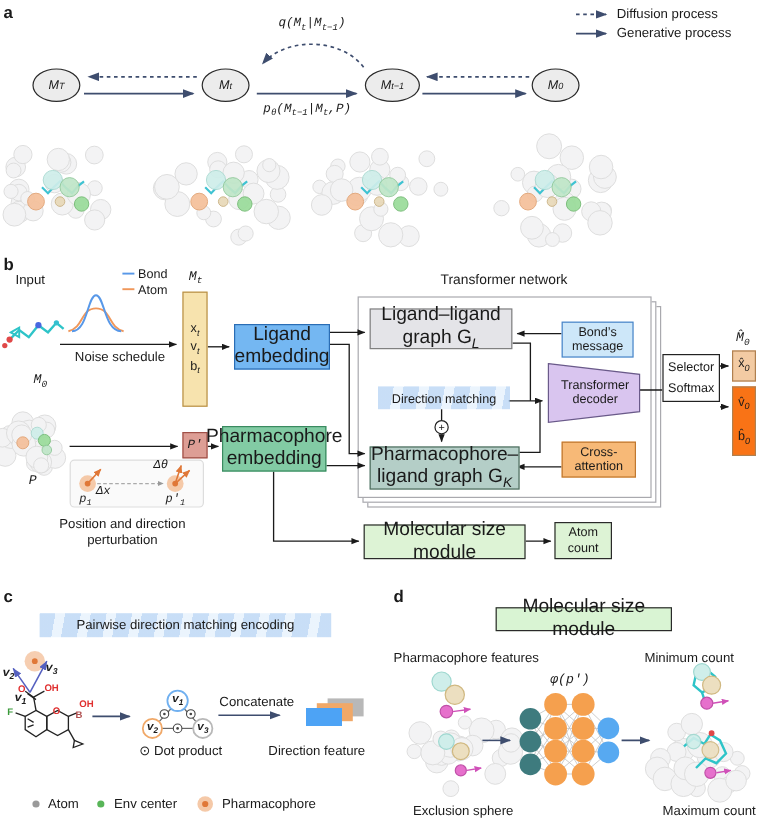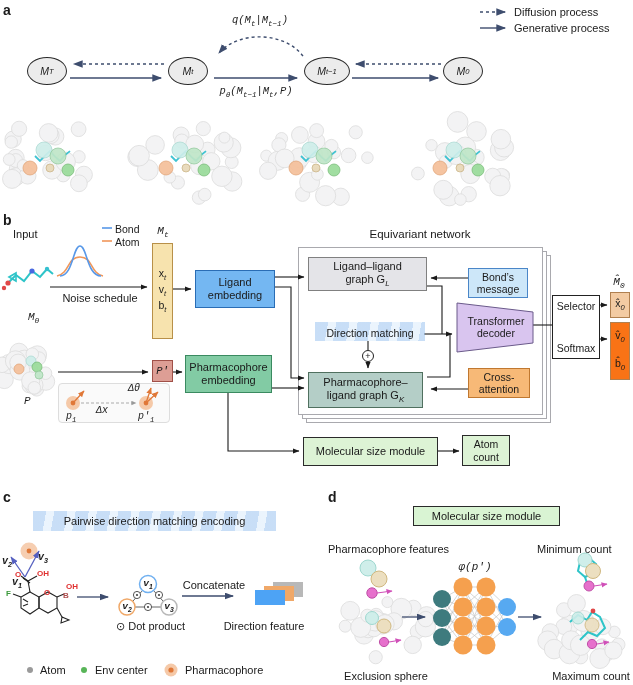--- a/index.html
+++ b/index.html
@@ -6,21 +6,21 @@
   #fig{position:relative;width:633px;height:685px;background:#fff;overflow:hidden;
        font-family:"Liberation Sans",sans-serif;color:#1a1a1a;}
   .abs{position:absolute;box-sizing:border-box;}
   .lbl{position:absolute;font-size:11px;line-height:1.15;color:#1a1a1a;box-sizing:border-box;}
   .ctr{text-align:center;}
   .it{font-style:italic;font-family:Liberation Mono, monospace;}
   .panel-letter{font-weight:700;font-size:14px;}
   sub{font-size:0.72em;font-style:italic;}
   .box{position:absolute;box-sizing:border-box;border:1px solid #444;display:flex;
        flex-direction:column;align-items:center;justify-content:center;text-align:center;
-       font-size:11px;line-height:1.18;}
+       font-size:16px;line-height:1.18;}
   .ellipse{position:absolute;box-sizing:border-box;border:1.3px solid #2a2a2a;border-radius:50%;
        background:#ececec;display:flex;align-items:center;justify-content:center;
        font-size:10.5px;font-style:italic;}
   .card{position:absolute;background:#fff;border:1px solid #a9a9ae;box-sizing:border-box;}
   .band{background:repeating-linear-gradient(100deg,rgba(155,195,240,0.55) 0 13px,
         rgba(205,228,250,0.40) 13px 21px);}
   svg{position:absolute;left:0;top:0;}
   .nowrap{white-space:nowrap;}
 </style>
 </head>
@@ -483,75 +483,78 @@
   </div>
 
   <div class="box" style="left:152px;top:243px;width:21px;height:96px;background:#f7e3ae;border-color:#b89048;justify-content:center;padding:7px 0;font-size:10.5px;">
     <span><span>x</span><sub>t</sub></span>
     <span><span>v</span><sub>t</sub></span>
     <span><span>b</span><sub>t</sub></span>
   </div>
 
   <div class="box" style="left:195px;top:270px;width:80px;height:38px;background:#74b7f2;border-color:#2a6db5;">Ligand embedding</div>
 
-  <div class="lbl ctr" style="left:345px;top:228px;width:150px;font-size:11.5px;">Equivariant network</div>
+  <div class="lbl ctr" style="left:345px;top:228px;width:150px;font-size:11.5px;">Transformer network</div>
 
   <div class="box" style="left:308px;top:257px;width:119px;height:34px;background:#e4e4e8;border-color:#808080;">
     <span>Ligand–ligand</span>
     <span><span>graph G</span><sub>L</sub></span>
   </div>
 
   <div class="box" style="left:468px;top:268px;width:60px;height:30px;background:#cde7f9;border-color:#4a86c8;font-size:10.5px;">Bond’s message</div>
 
   <div class="abs band" style="left:315px;top:322px;width:110px;height:19px;"></div>
   <div class="lbl ctr" style="left:316px;top:327px;width:108px;font-size:10.5px;">Direction matching</div>
 
   <div class="abs" style="left:362px;top:350px;width:12px;height:12px;border:1px solid #222;border-radius:50%;background:#fff;font-size:9px;line-height:10px;text-align:center;">+</div>
 
-  <div class="box" style="left:308px;top:372px;width:115px;height:36px;background:#b4cec7;border-color:#50705f;">
+  <div class="box" style="left:308px;top:372px;width:125px;height:36px;background:#b4cec7;border-color:#50705f;">
     <span>Pharmacophore–</span>
     <span><span>ligand graph G</span><sub>K</sub></span>
   </div>
 
   <div class="lbl ctr" style="left:459px;top:315px;width:74px;font-size:10.5px;">
     <span>Transformer</span><br><span>decoder</span>
   </div>
 
   <div class="box" style="left:468px;top:368px;width:62px;height:30px;background:#f7b977;border-color:#c07830;font-size:10.5px;">
     <span>Cross-</span>
       <span>attention</span>
   </div>
 
-  <div class="box" style="left:552px;top:295px;width:48px;height:64px;background:#fff;border-color:#222;justify-content:space-between;padding:4px 0;font-size:10.5px;">
+  <div class="box" style="left:552px;top:295px;width:48px;height:40px;background:#fff;border-color:#222;justify-content:space-between;padding:4px 0;font-size:10.5px;">
     <span>Selector</span>
     <span>Softmax</span>
   </div>
 
   <div class="lbl it ctr" style="left:604px;top:276px;width:30px;">
     <span>M̂</span><sub>0</sub>
   </div>
   <div class="box" style="left:610px;top:292px;width:20px;height:26px;background:#f3cba3;border-color:#b08050;font-size:10.5px;">
     <span><span>x̂</span><sub>0</sub></span>
   </div>
   <div class="box" style="left:610px;top:322px;width:20px;height:58px;background:#f97316;border-color:#b08050;justify-content:space-between;padding:6px 0;font-size:10.5px;">
     <span><span>v̂</span><sub>0</sub></span>
     <span><span>b̂</span><sub>0</sub></span>
   </div>
 
   <div class="lbl it" style="left:24px;top:395px;">P</div>
   <div class="box it" style="left:152px;top:360px;width:21px;height:22px;background:#dd9e95;border-color:#a05048;font-size:10.5px;">P′</div>
   <div class="box" style="left:185px;top:355px;width:87px;height:38px;background:#82cba4;border-color:#3a8a60;">Pharmacophore embedding</div>
 
   <div class="lbl it nowrap" style="left:128px;top:383px;font-size:10px;">Δθ</div>
-  <div class="lbl it nowrap" style="left:96px;top:405px;font-size:10px;">Δx</div>
+  <div class="lbl it nowrap" style="left:80px;top:405px;font-size:10px;">Δx</div>
   <div class="lbl it nowrap" style="left:66px;top:411px;font-size:10px;">
     <span>p</span><sub>1</sub>
   </div>
   <div class="lbl it nowrap" style="left:138px;top:411px;font-size:10px;">
     <span>p′</span><sub>1</sub>
+  </div>
+  <div class="lbl ctr" style="left:32px;top:431px;width:140px;">
+    <span>Position and direction</span><br><span>perturbation</span>
   </div>
 
   <div class="box" style="left:303px;top:437px;width:135px;height:29px;background:#ddf3d5;border-color:#2a2a2a;">Molecular size module</div>
   <div class="box" style="left:462px;top:435px;width:48px;height:31px;background:#ddf3d5;border-color:#2a2a2a;font-size:10.5px;">
     <span>Atom</span>
       <span>count</span>
   </div>
 
   <div class="lbl panel-letter" style="left:3px;top:489px;">c</div>
   <div class="abs band" style="left:33px;top:511px;width:243px;height:20px;"></div>

